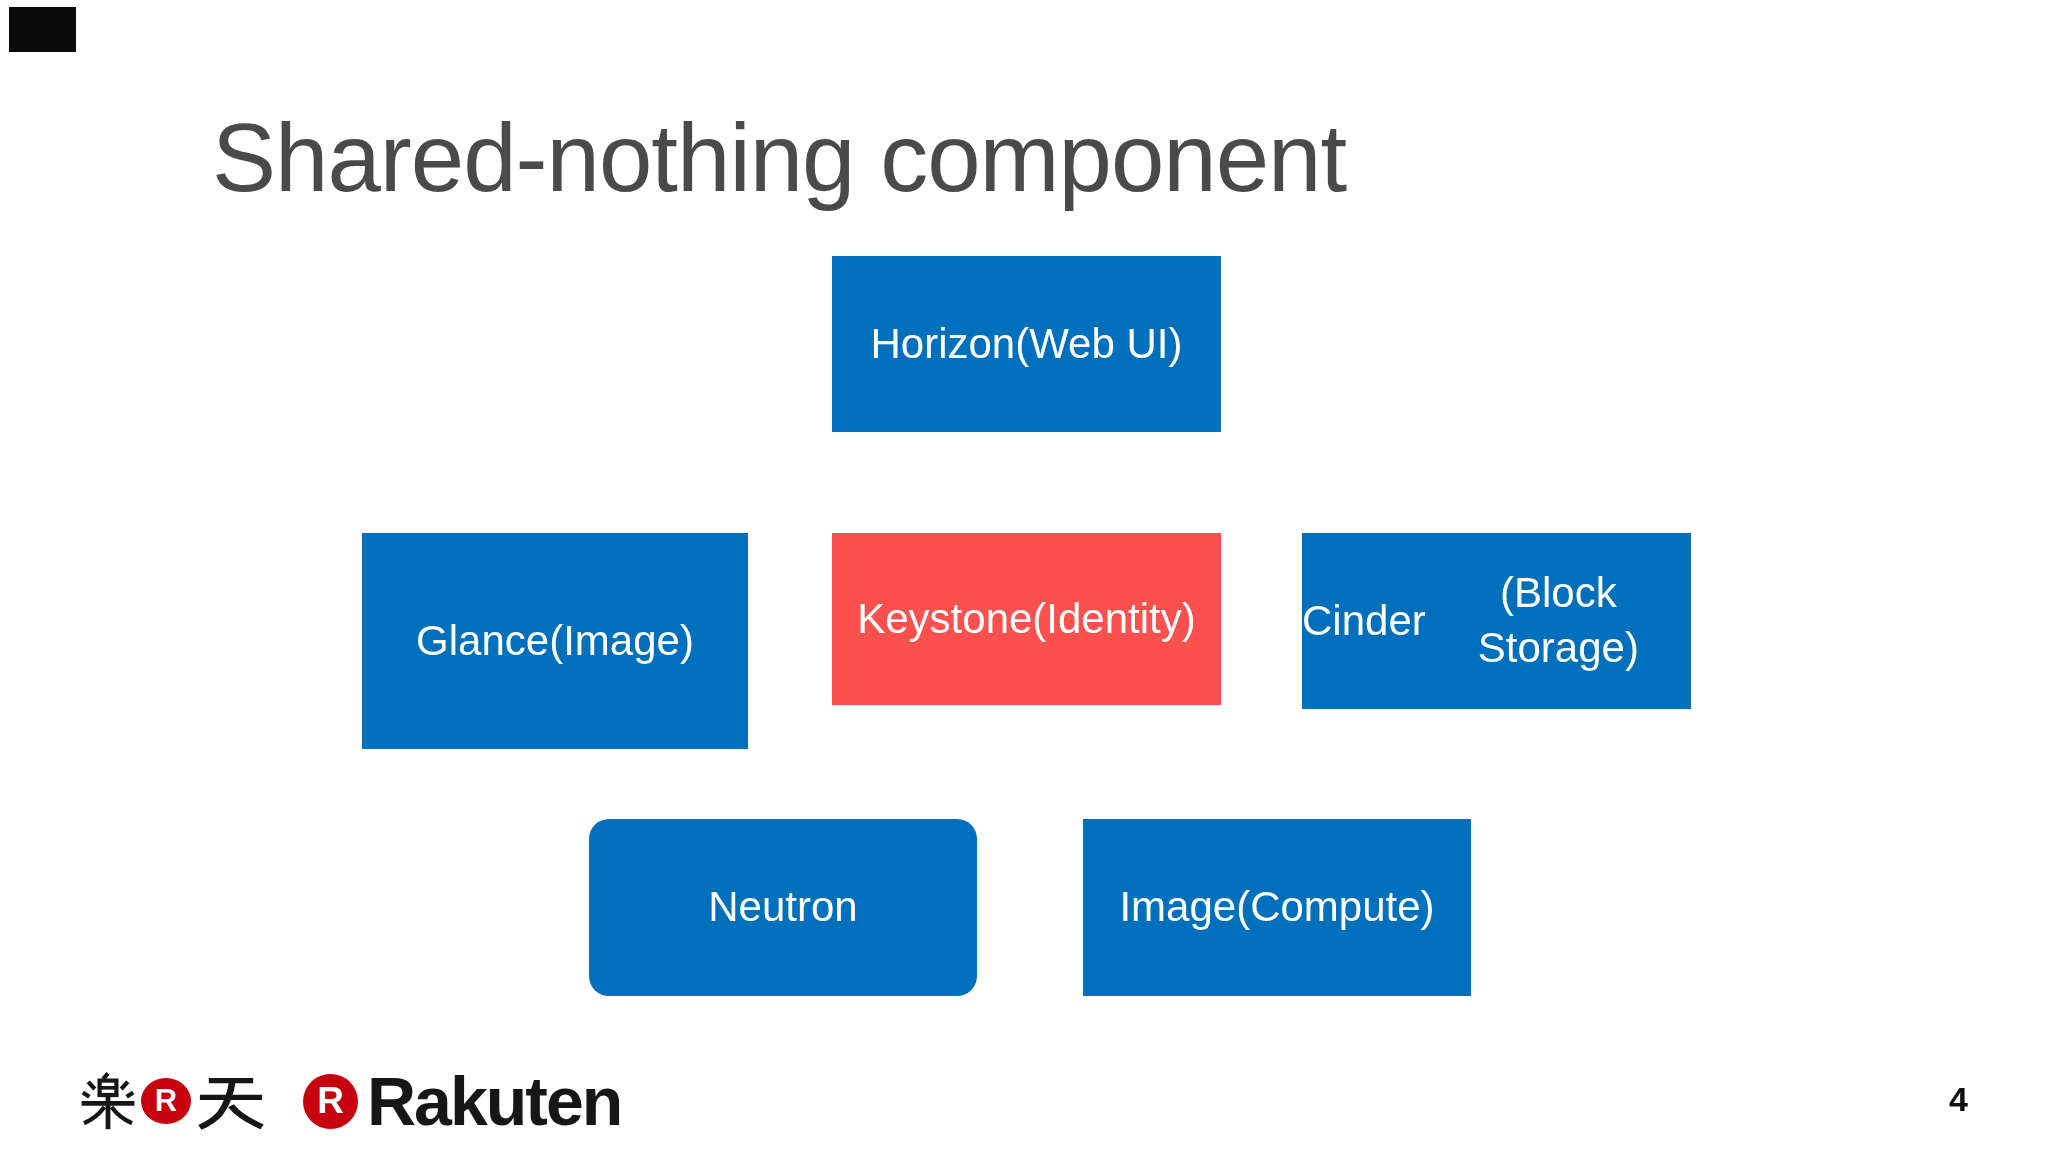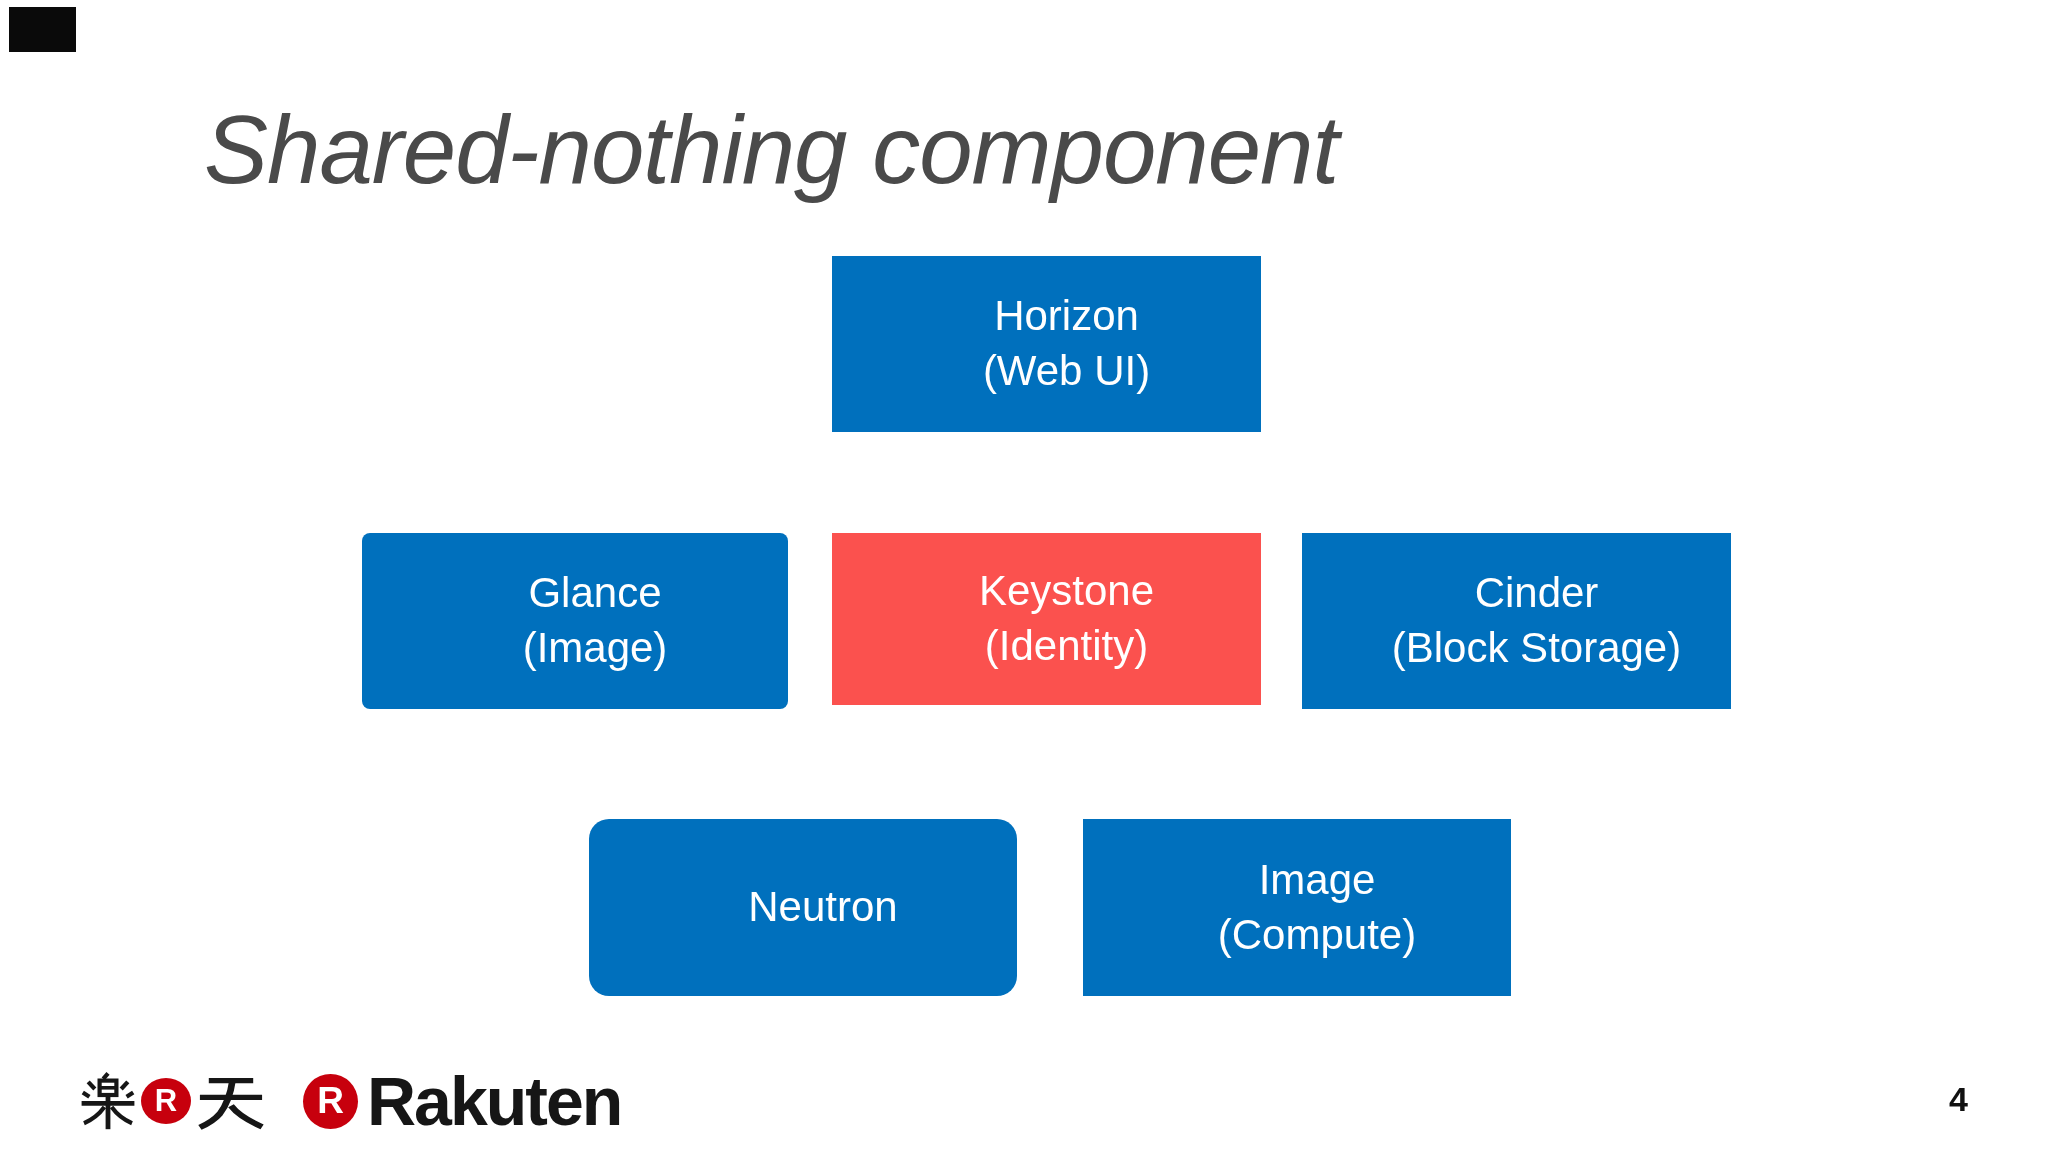--- a/index.html
+++ b/index.html
@@ -10,37 +10,36 @@
     overflow: hidden;
   }
   .slide { position: relative; width: 2048px; height: 1152px; background: var(--background, #fff); }
 
   .corner-artifact {
     position: absolute; left: 9px; top: 7px; width: 67px; height: 45px;
     background: var(--corner-artifact, #0a0a0a);
   }
 
   .title {
-    position: absolute; left: 204px; top: 102px; margin: 0;
+    position: absolute; left: 204px; top: 102px; margin: 8px;
     font-size: 96px; font-weight: 400; letter-spacing: -1px;
     line-height: 1; color: var(--title-text, #4a4a4a);
     white-space: nowrap;
-    font-style: italic;
   }
 
   .box {
-    position: absolute; display: flex; flex-direction: column;
+    position: absolute; display: flex; 
     align-items: center; justify-content: center; text-align: center;
-    color: var(--box-text, #fff); font-size: 42px; line-height: 1.3; padding-left: 40px;
+    color: var(--box-text, #fff); font-size: 42px; line-height: 1.3;
   }
   .box-blue { background: var(--box-blue, #0070bd); }
   .box-red  { background: var(--box-red, #fb514e); }
 
   .pos-horizon  { left: 832px;  top: 256px; width: 389px; height: 176px; }
-  .pos-glance   { left: 362px;  top: 533px; width: 386px; height: 176px; border-radius: 8px; }
+  .pos-glance   { left: 362px;  top: 533px; width: 386px; height: 216px; }
   .pos-keystone { left: 832px;  top: 533px; width: 389px; height: 172px; }
   .pos-cinder   { left: 1302px; top: 533px; width: 389px; height: 176px; }
   .pos-neutron  { left: 589px;  top: 819px; width: 388px; height: 177px; border-radius: 20px; }
   .pos-nova     { left: 1083px; top: 819px; width: 388px; height: 177px; }
 
   .footer {
     position: absolute; left: 78px; top: 1068px; height: 66px;
     display: flex; align-items: center;
   }
   .logo { display: flex; align-items: center; }

